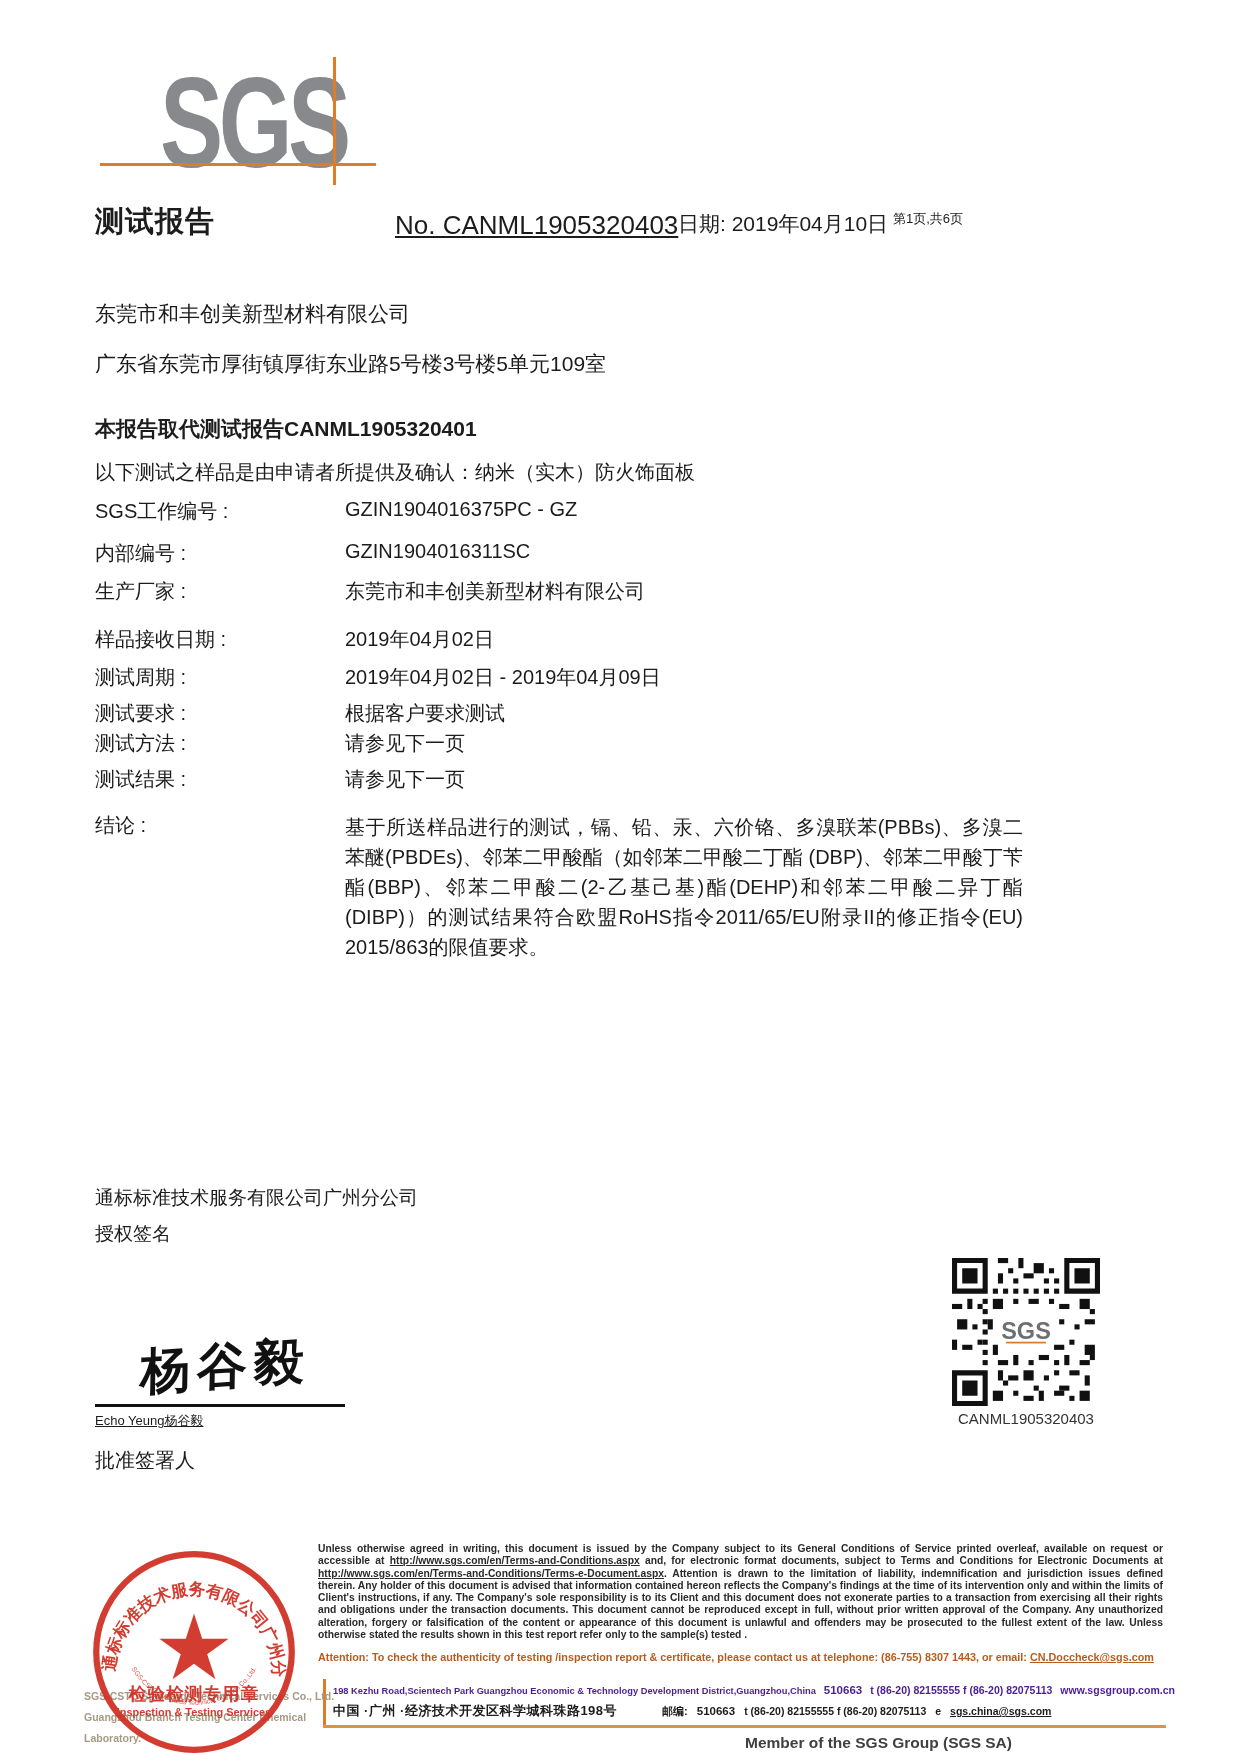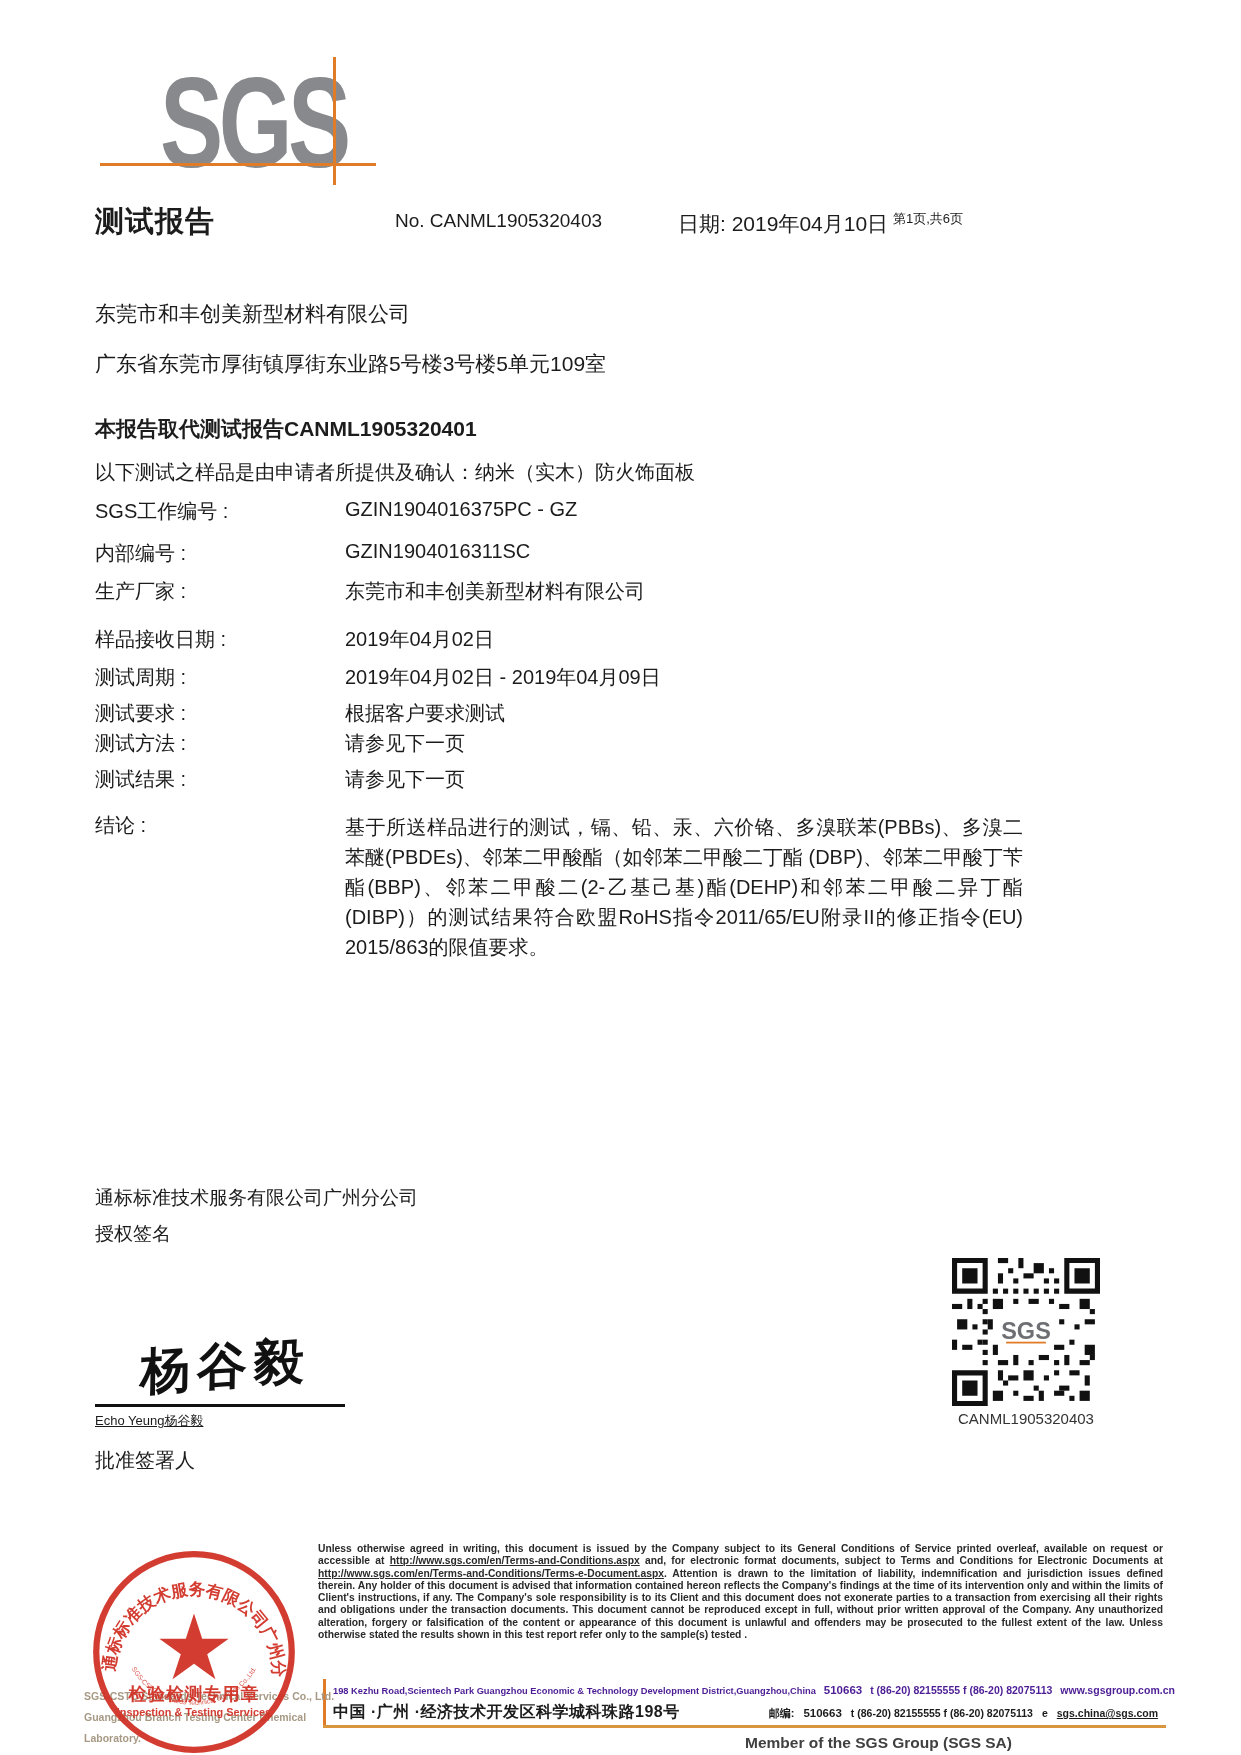--- a/index.html
+++ b/index.html
@@ -9,21 +9,21 @@
   .abs { position:absolute; }
 
   
   .logo-text { left:160px; top:68px; font-size:128px; line-height:110px; font-weight:bold;
                color:#87898c; letter-spacing:-6px; transform:scale(0.74,1); transform-origin:left top; }
   .logo-hline { left:100px; top:163px; width:276px; height:3px; background:#e07b27; }
   .logo-vline { left:333px; top:57px; width:3px; height:128px; background:#e07b27; }
 
   
   .title { left:95px; top:202px; font-size:29px; font-weight:bold; letter-spacing:1px; }
-  .report-no { left:395px; top:210px; font-size:19px; }
+  .report-no { left:395px; top:210px; font-size:26px;text-decoration:underline; }
   .report-date { left:678px; top:210px; font-size:21px; }
   .report-pages { left:893px; top:210px; font-size:13px; }
 
   .applicant-name { left:95px; top:300px; font-size:21px; }
   .applicant-address { left:95px; top:350px; font-size:21px; }
 
   .replacement { left:95px; top:415px; font-size:21px; font-weight:bold; }
   .sample-info { left:95px; top:459px; font-size:20px; }
 
   .fields { left:95px; top:498px; width:1070px; height:690px; }
@@ -56,21 +56,21 @@
   .attention { left:318px; top:1651px; width:845px; font-size:10.8px; line-height:13px;
                font-weight:bold; color:#b85c1e; }
   .u { text-decoration:underline; }
   .v-divider { left:323px; top:1679px; width:3px; height:48px; background:#e07b27; }
   .addr1 { left:333px; top:1684px; width:830px; display:flex; align-items:baseline; gap:8px;
            font-weight:bold; color:#4c1d95; white-space:nowrap; }
   .addr1 .a-en { font-size:9.3px; } .addr1 .a-pc { font-size:11.5px; }
   .addr1 .a-ct { font-size:10.5px; } .addr1 .a-web { font-size:10.5px; }
   .addr2 { left:333px; top:1702px; width:830px; display:flex; align-items:baseline; gap:9px;
            font-weight:bold; color:#1c1c1c; white-space:nowrap; }
-  .addr2 .a-cn { font-size:16px; letter-spacing:0.5px; margin-right:80px; }
+  .addr2 .a-cn { font-size:13px; letter-spacing:0.5px; margin-right:36px; }
   .addr2 .a-pcl { font-size:11px; } .addr2 .a-pc { font-size:11.5px; }
   .addr2 .a-ct { font-size:10.5px; } .addr2 .a-el { font-size:10.5px; } .addr2 .a-em { font-size:10.5px; }
   .footer-hr { left:323px; top:1725px; width:843px; height:3px; background:#d9963f; }
   .member { left:745px; top:1734px; width:420px; font-size:15.5px; font-weight:bold; color:#404040; }
 </style>
 </head>
 <body>
 
 <div class="page">
 
@@ -244,20 +244,21 @@
         <textPath href="#arcBottom" startOffset="0">SGS-CSTC Standards Technical Services Co.,Ltd. Guangzhou Branch</textPath>
       </text>
       <polygon points="100,63 92.1,87.2 66.7,87.2 87.3,102.1 79.4,126.3 100,111.4 120.6,126.3 112.7,102.1 133.3,87.2 107.9,87.2" fill="#d02c20"></polygon>
       <text x="100" y="146" font-size="17" font-weight="bold" fill="#d02c20" text-anchor="middle" letter-spacing="1">检验检测专用章</text>
       <text x="100" y="162" font-size="10.5" font-weight="bold" fill="#d02c20" text-anchor="middle">Inspection &amp; Testing Services</text>
     </svg>
   </div>
 
   <div class="abs disclaimer"><span>Unless otherwise agreed in writing, this document is issued by the Company subject to its General Conditions of Service printed overleaf, available on request or accessible at </span><span class="u">http://www.sgs.com/en/Terms-and-Conditions.aspx</span><span> and, for electronic format documents, subject to Terms and Conditions for Electronic Documents at </span><span class="u">http://www.sgs.com/en/Terms-and-Conditions/Terms-e-Document.aspx</span><span>. Attention is drawn to the limitation of liability, indemnification and jurisdiction issues defined therein. Any holder of this document is advised that information contained hereon reflects the Company's findings at the time of its intervention only and within the limits of Client's instructions, if any. The Company's sole responsibility is to its Client and this document does not exonerate parties to a transaction from exercising all their rights and obligations under the transaction documents. This document cannot be reproduced except in full, without prior written approval of the Company. Any unauthorized alteration, forgery or falsification of the content or appearance of this document is unlawful and offenders may be prosecuted to the fullest extent of the law. Unless otherwise stated the results shown in this test report refer only to the sample(s) tested .</span></div>
 
+  <div class="abs attention"><span>Attention: To check the authenticity of testing /inspection report &amp; certificate, please contact us at telephone: (86-755) 8307 1443, or email: </span><span class="u">CN.Doccheck@sgs.com</span></div>
 
   <div class="abs v-divider"></div>
   <div class="abs addr1">
     <span class="a-en">198 Kezhu Road,Scientech Park Guangzhou Economic &amp; Technology Development District,Guangzhou,China</span>
     <span class="a-pc">510663</span>
     <span class="a-ct">t (86-20) 82155555   f (86-20) 82075113</span>
     <span class="a-web">www.sgsgroup.com.cn</span>
   </div>
   <div class="abs addr2">
     <span class="a-cn">中国 ·广州 ·经济技术开发区科学城科珠路198号</span>

